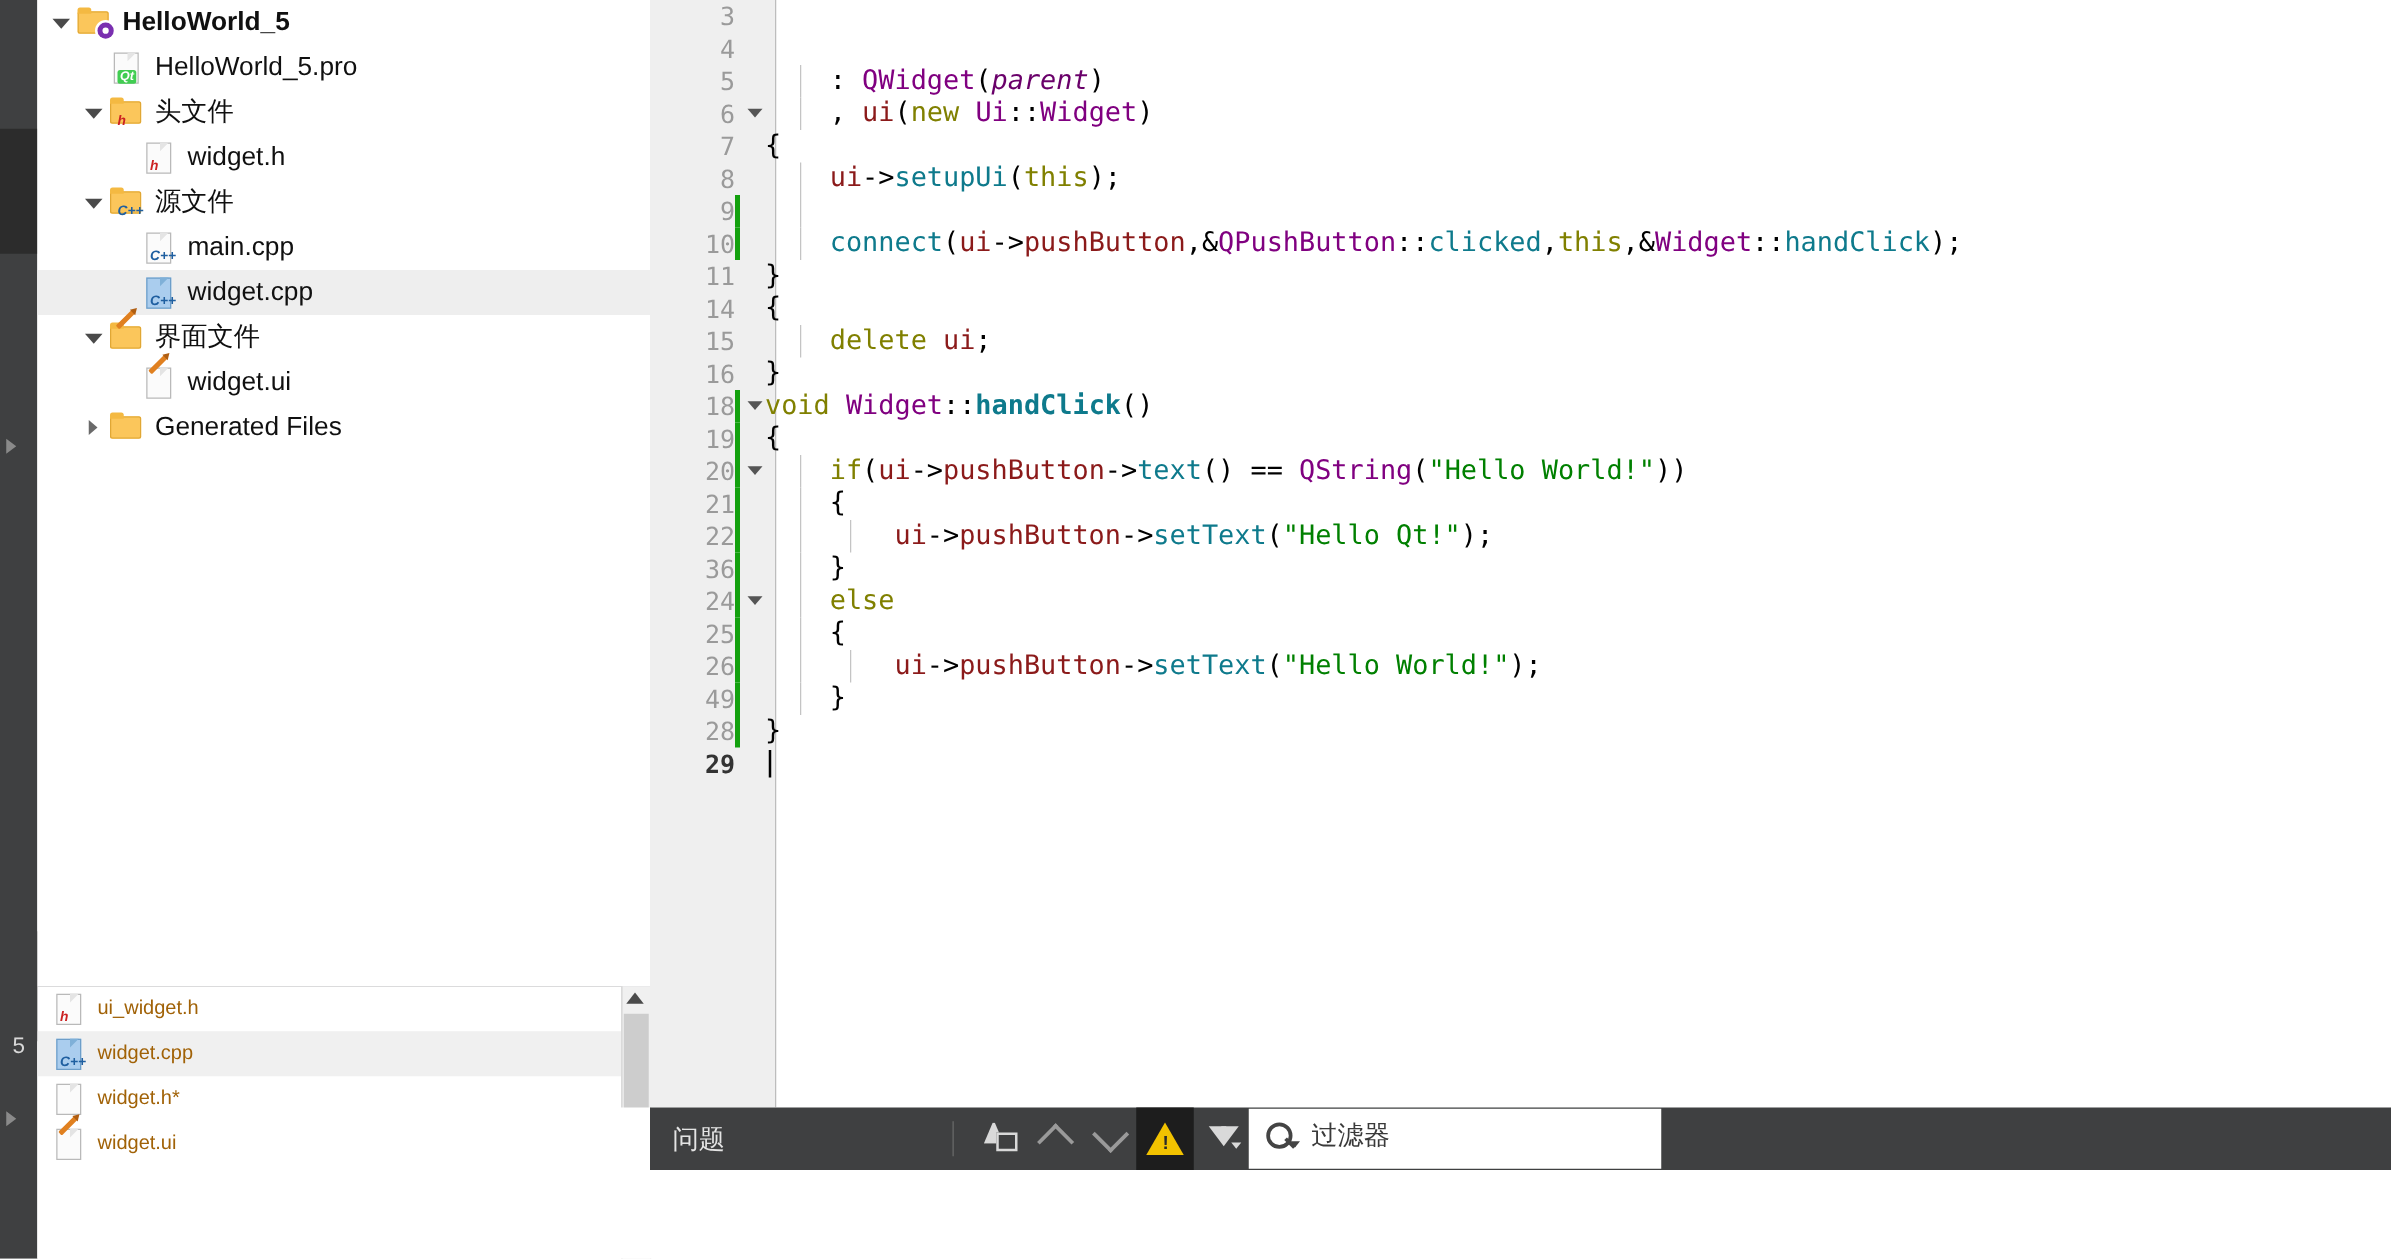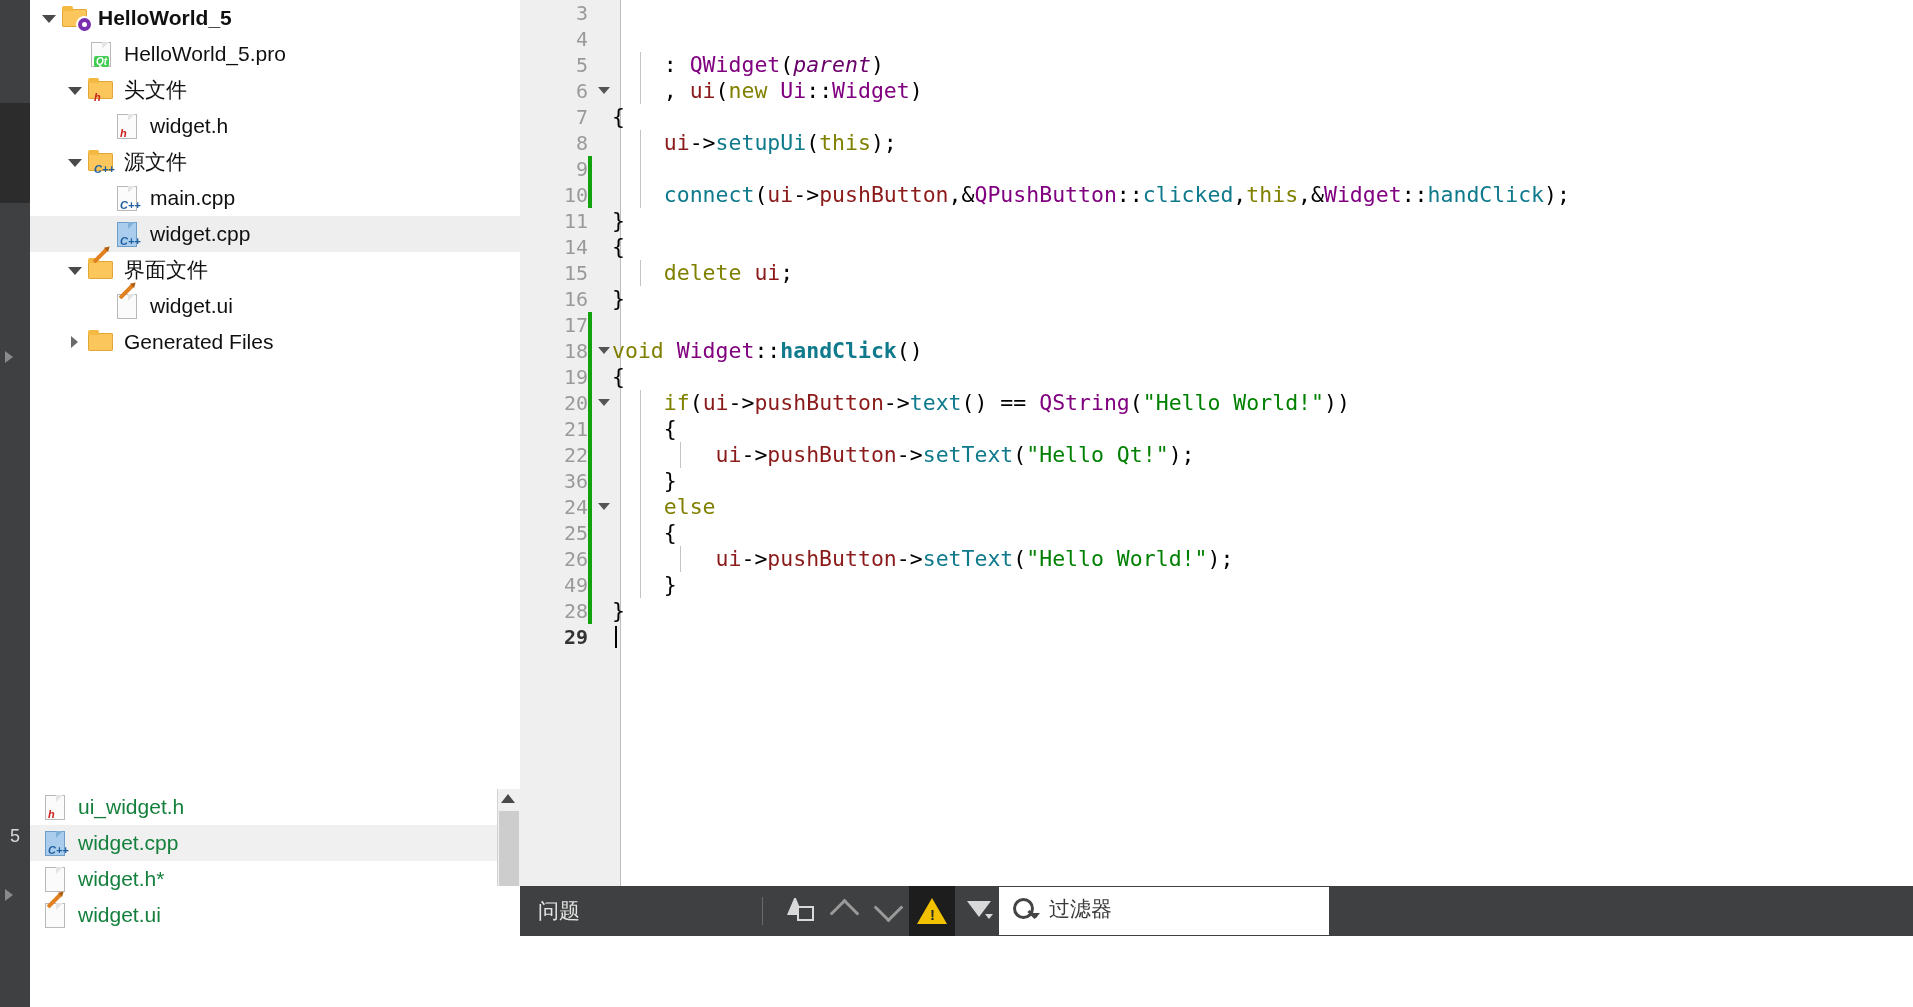--- a/index.html
+++ b/index.html
@@ -101,21 +101,21 @@
   .plussign{position:absolute;right:-2px;top:4px;color:#cfcfcf;font-size:17px;line-height:14px;font-weight:bold;}
   .dropico{position:relative;width:26px;height:20px;margin:12px 4px;border:2px solid #cfcfcf;}
   .dropico::after{content:"";position:absolute;left:6px;top:5px;width:0;height:0;
     border-left:5px solid transparent;border-right:5px solid transparent;border-top:6px solid #cfcfcf;}
 
   
   .odlist{position:absolute;left:0;top:789px;width:490px;height:218px;background:#ffffff;
           border-right:1px solid #d8d8d8;overflow:hidden;}
   .odrow{height:36px;display:flex;align-items:center;padding-left:10px;white-space:nowrap;}
   .odrow.sel{background:#f0f0f0;}
-  .odrow .tw{font-size:21px;color:#15803d;}
+  .odrow .tw{font-size:16px;color:#a16207;}
 
   .odscroll{position:absolute;right:0;top:789px;width:22px;height:218px;background:#f0f0f0;border-left:1px solid #d2d2d2;}
   .odscroll .up{position:absolute;left:3px;top:5px;width:0;height:0;
     border-left:7px solid transparent;border-right:7px solid transparent;border-bottom:9px solid #4a4a4a;}
   .odscroll .dn{position:absolute;left:3px;bottom:5px;width:0;height:0;
     border-left:7px solid transparent;border-right:7px solid transparent;border-top:9px solid #8a8a8a;}
   .odscroll .thumb{position:absolute;left:1px;top:22px;width:20px;height:120px;background:#cdcdcd;}
 
   
   .editor{position:absolute;left:520px;top:0;width:1393px;height:886px;background:#ffffff;overflow:hidden;}
@@ -328,21 +328,20 @@
         <div class="ln"><span class="lnum">5</span><span class="indentguide" style="left:120px"></span><span class="code"><span class="t-plain">    : </span><span class="t-type">QWidget</span><span class="t-plain">(</span><span class="t-param">parent</span><span class="t-plain">)</span></span></div>
         <div class="ln"><span class="lnum">6</span><span class="fold"></span><span class="indentguide" style="left:120px"></span><span class="code"><span class="t-plain">    , </span><span class="t-member">ui</span><span class="t-plain">(</span><span class="t-kw">new</span><span class="t-plain"> </span><span class="t-type">Ui</span><span class="t-plain">::</span><span class="t-type">Widget</span><span class="t-plain">)</span></span></div>
         <div class="ln"><span class="lnum">7</span><span class="code"><span class="t-plain">{</span></span></div>
         <div class="ln"><span class="lnum">8</span><span class="indentguide" style="left:120px"></span><span class="code"><span class="t-plain">    </span><span class="t-member">ui</span><span class="t-plain">-&gt;</span><span class="t-fn">setupUi</span><span class="t-plain">(</span><span class="t-kw">this</span><span class="t-plain">);</span></span></div>
         <div class="ln"><span class="lnum">9</span><span class="chg"></span><span class="indentguide" style="left:120px"></span><span class="code"></span></div>
         <div class="ln"><span class="lnum">10</span><span class="chg"></span><span class="indentguide" style="left:120px"></span><span class="code"><span class="t-plain">    </span><span class="t-fn">connect</span><span class="t-plain">(</span><span class="t-member">ui</span><span class="t-plain">-&gt;</span><span class="t-member">pushButton</span><span class="t-plain">,&amp;</span><span class="t-type">QPushButton</span><span class="t-plain">::</span><span class="t-fn">clicked</span><span class="t-plain">,</span><span class="t-kw">this</span><span class="t-plain">,&amp;</span><span class="t-type">Widget</span><span class="t-plain">::</span><span class="t-fn">handClick</span><span class="t-plain">);</span></span></div>
         <div class="ln"><span class="lnum">11</span><span class="code"><span class="t-plain">}</span></span></div>
         <div class="ln"><span class="lnum">14</span><span class="code"><span class="t-plain">{</span></span></div>
         <div class="ln"><span class="lnum">15</span><span class="indentguide" style="left:120px"></span><span class="code"><span class="t-plain">    </span><span class="t-kw">delete</span><span class="t-plain"> </span><span class="t-member">ui</span><span class="t-plain">;</span></span></div>
         <div class="ln"><span class="lnum">16</span><span class="code"><span class="t-plain">}</span></span></div>
-        <div class="ln"><span class="lnum">17</span><span class="chg"></span><span class="code"></span></div>
         <div class="ln"><span class="lnum">18</span><span class="chg"></span><span class="fold"></span><span class="code"><span class="t-kw">void</span><span class="t-plain"> </span><span class="t-type">Widget</span><span class="t-plain">::</span><span class="t-fnb">handClick</span><span class="t-plain">()</span></span></div>
         <div class="ln"><span class="lnum">19</span><span class="chg"></span><span class="code"><span class="t-plain">{</span></span></div>
         <div class="ln"><span class="lnum">20</span><span class="chg"></span><span class="fold"></span><span class="indentguide" style="left:120px"></span><span class="code"><span class="t-plain">    </span><span class="t-kw">if</span><span class="t-plain">(</span><span class="t-member">ui</span><span class="t-plain">-&gt;</span><span class="t-member">pushButton</span><span class="t-plain">-&gt;</span><span class="t-fn">text</span><span class="t-plain">() == </span><span class="t-type">QString</span><span class="t-plain">(</span><span class="t-str">"Hello World!"</span><span class="t-plain">))</span></span></div>
         <div class="ln"><span class="lnum">21</span><span class="chg"></span><span class="indentguide" style="left:120px"></span><span class="code"><span class="t-plain">    {</span></span></div>
         <div class="ln"><span class="lnum">22</span><span class="chg"></span><span class="indentguide" style="left:120px"></span><span class="indentguide" style="left:160px"></span><span class="code"><span class="t-plain">        </span><span class="t-member">ui</span><span class="t-plain">-&gt;</span><span class="t-member">pushButton</span><span class="t-plain">-&gt;</span><span class="t-fn">setText</span><span class="t-plain">(</span><span class="t-str">"Hello Qt!"</span><span class="t-plain">);</span></span></div>
         <div class="ln"><span class="lnum">36</span><span class="chg"></span><span class="indentguide" style="left:120px"></span><span class="code"><span class="t-plain">    }</span></span></div>
         <div class="ln"><span class="lnum">24</span><span class="chg"></span><span class="fold"></span><span class="indentguide" style="left:120px"></span><span class="code"><span class="t-plain">    </span><span class="t-kw">else</span></span></div>
         <div class="ln"><span class="lnum">25</span><span class="chg"></span><span class="indentguide" style="left:120px"></span><span class="code"><span class="t-plain">    {</span></span></div>
         <div class="ln"><span class="lnum">26</span><span class="chg"></span><span class="indentguide" style="left:120px"></span><span class="indentguide" style="left:160px"></span><span class="code"><span class="t-plain">        </span><span class="t-member">ui</span><span class="t-plain">-&gt;</span><span class="t-member">pushButton</span><span class="t-plain">-&gt;</span><span class="t-fn">setText</span><span class="t-plain">(</span><span class="t-str">"Hello World!"</span><span class="t-plain">);</span></span></div>
         <div class="ln"><span class="lnum">49</span><span class="chg"></span><span class="indentguide" style="left:120px"></span><span class="code"><span class="t-plain">    }</span></span></div>

